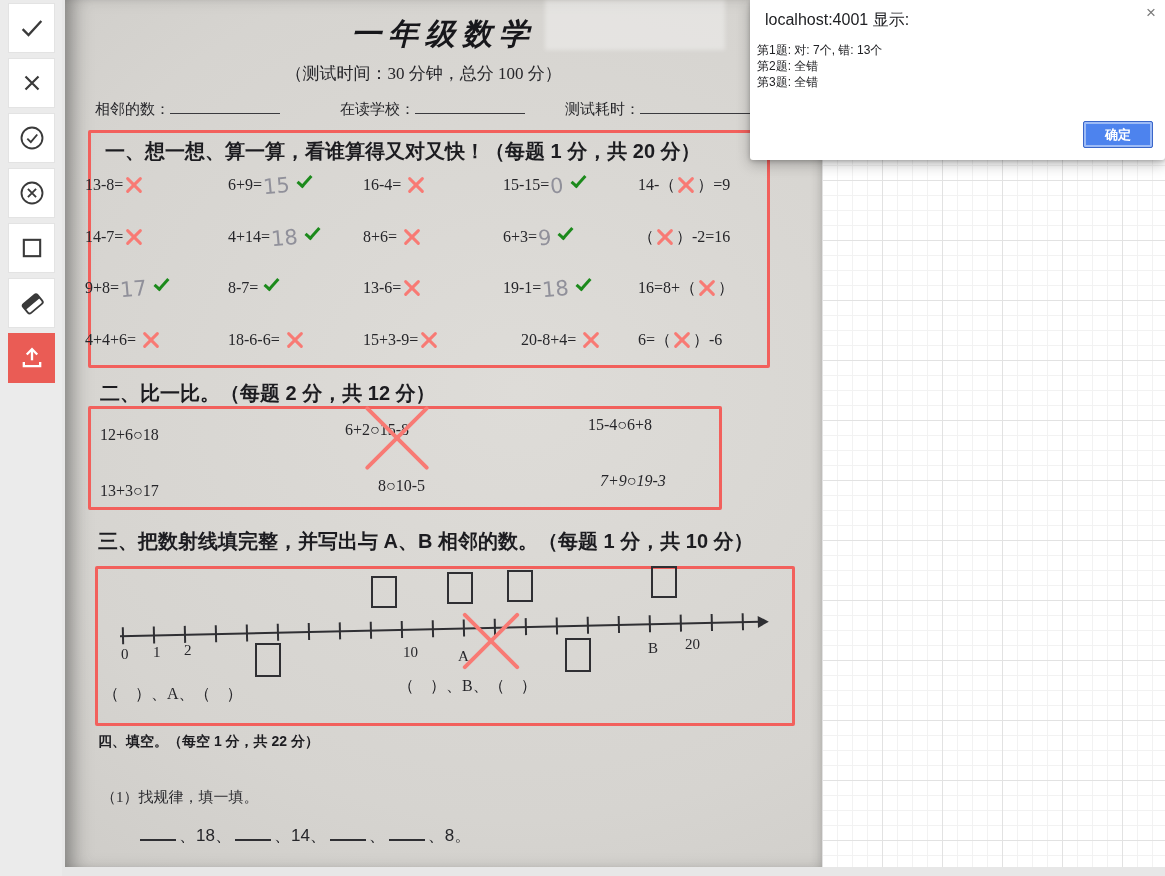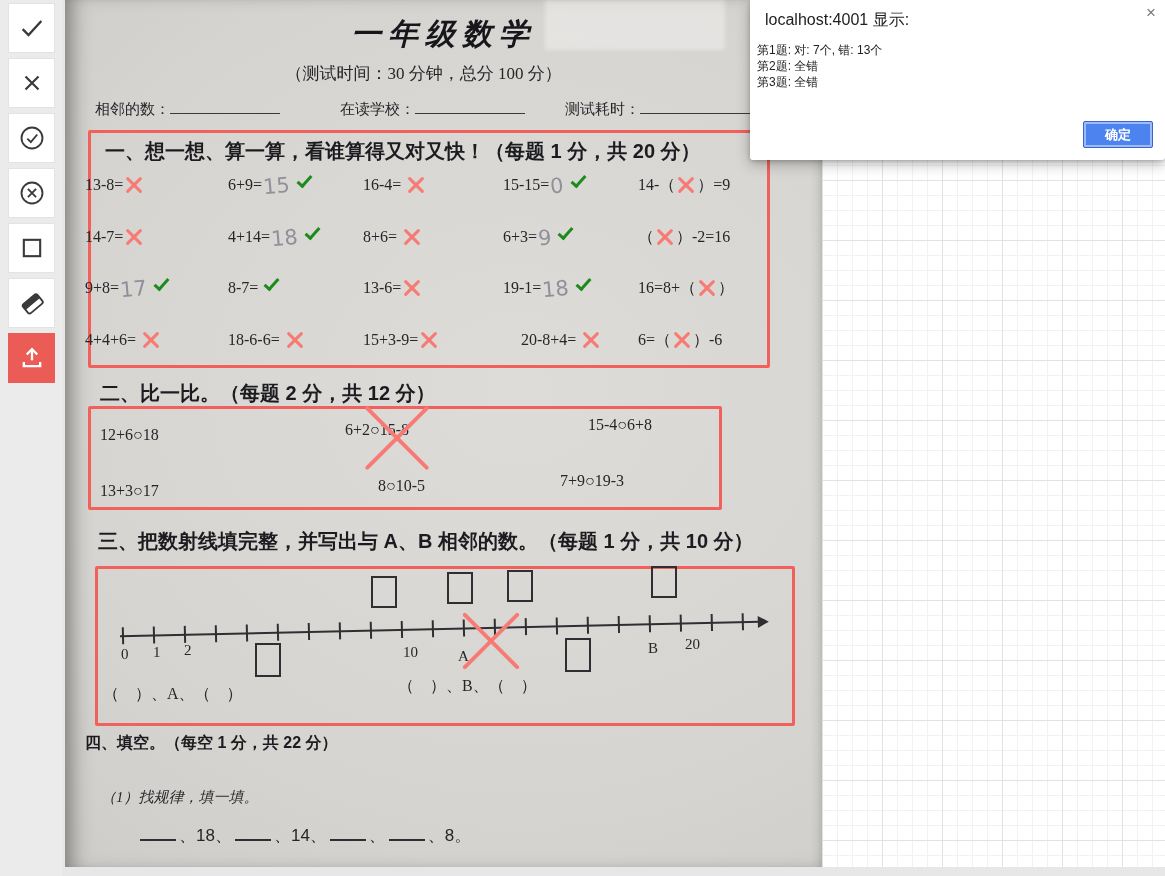--- a/index.html
+++ b/index.html
@@ -172,21 +172,21 @@
     </div>
 
   <div class="shead" style="left:35px; top:380px;">二、比一比。（每题 2 分，共 12 分）</div>
   <div class="redbox" style="left:23px; top:406px; width:634px; height:104px;"></div>
   <div id="s2cells">
       <div class="cell pt" style="left: 35px; top: 424px;">12+6○18</div>
       <div class="cell pt" style="left: 280px; top: 419px;">6+2○15-8</div>
       <div class="cell pt" style="left: 523px; top: 414px;">15-4○6+8</div>
       <div class="cell pt" style="left: 35px; top: 480px;">13+3○17</div>
       <div class="cell pt" style="left: 282px; top: 475px; margin-left: 31px;">8○10-5</div>
-      <div class="cell pt" style="left: 495px; top: 470px;">7+9○19-3</div>
+      <div class="cell pt" style="left: 535px; top: 470px; font-style: italic;">7+9○19-3</div>
     </div>
   <span class="xm xl" style="position:absolute; left:302px; top:405px;"></span>
 
   <div class="shead" style="left:33px; top:528px;">三、把数射线填完整，并写出与 A、B 相邻的数。（每题 1 分，共 10 分）</div>
   <div class="redbox" style="left:30px; top:566px; width:700px; height:160px;"></div>
   <div id="nline">
     <div class="hl"></div>
     <div class="arrow"></div>
   <span class="tick" style="left: 2px;"></span>
       <span class="tick" style="left: 33px;"></span>
@@ -222,22 +222,22 @@
   <span class="axlab" style="left:88px;  top:644px;">1</span>
   <span class="axlab" style="left:119px; top:642px;">2</span>
   <span class="axlab" style="left:338px; top:644px;">10</span>
   <span class="axlab" style="left:393px; top:648px;">A</span>
   <span class="axlab" style="left:583px; top:640px;">B</span>
   <span class="axlab" style="left:620px; top:636px;">20</span>
   <span class="xm xm3" style="position:absolute; left:400px; top:612px;"></span>
   <div class="ansrow" style="left:38px; top:684px;">（　）、A、（　）</div>
   <div class="ansrow" style="left:333px; top:676px;">（　）、B、（　）</div>
 
-  <div class="shead" style="left:20px; top:733px; font-size:16px;">四、填空。（每空 1 分，共 22 分）</div>
-  <div class="s4sub" style="left:36px; top:788px;font-style:italic;">（1）找规律，填一填。</div>
+  <div class="shead" style="left:33px; top:733px; font-size:14px;">四、填空。（每空 1 分，共 22 分）</div>
+  <div class="s4sub" style="left:36px; top:788px;">（1）找规律，填一填。</div>
   <div class="seq" style="left:72px; top:824px;" id="s4seq"><span class="sblank"></span><span>、18、</span><span class="sblank"></span><span>、14、</span><span class="sblank"></span><span>、</span><span class="sblank"></span><span>、8。</span></div>
 </div>
 
 <div id="dialog">
   <div class="dtitle">localhost:4001 显示:</div>
   <div class="dbody">
     <div>第1题: 对: 7个, 错: 13个</div>
     <div>第2题: 全错</div>
     <div>第3题: 全错</div>
   </div>

